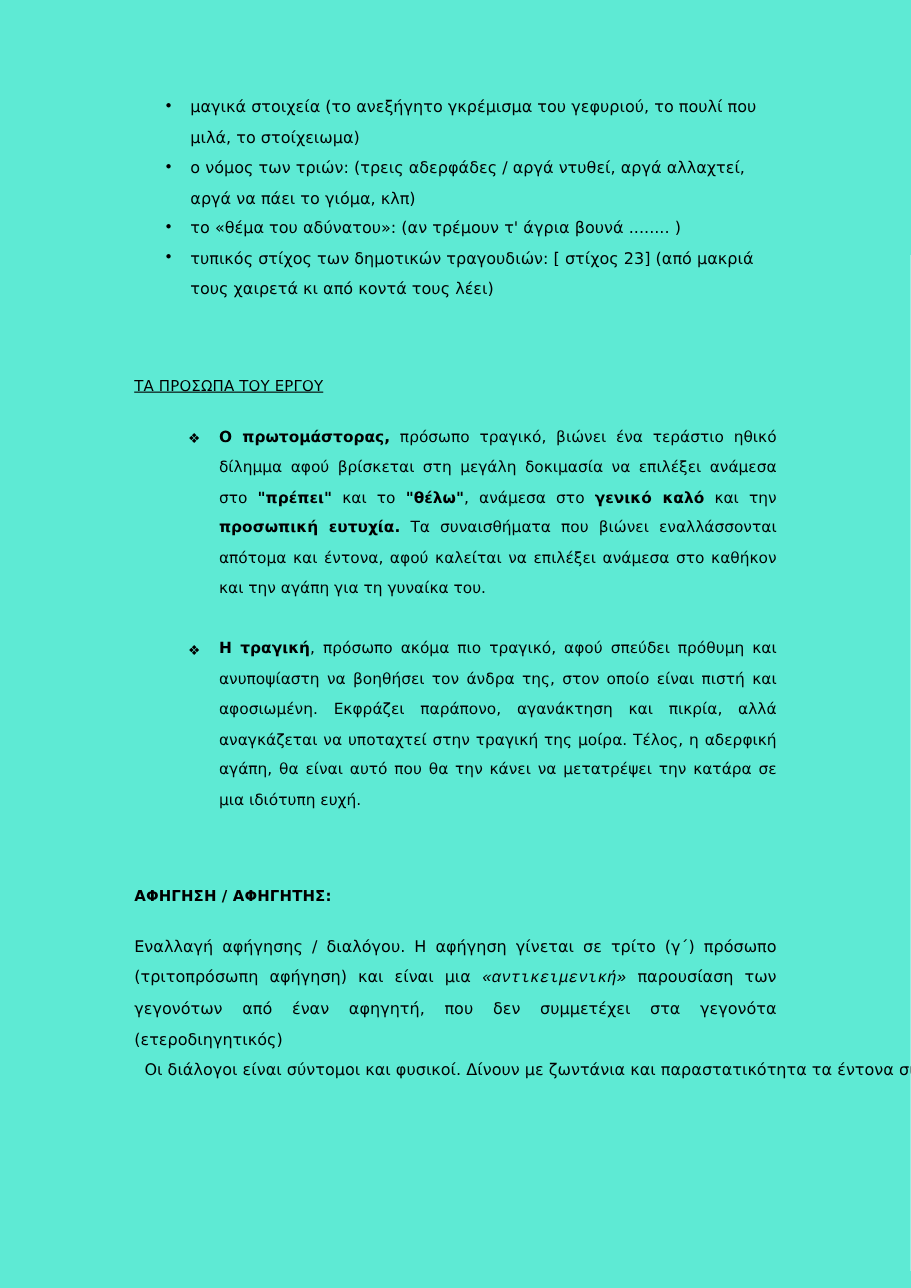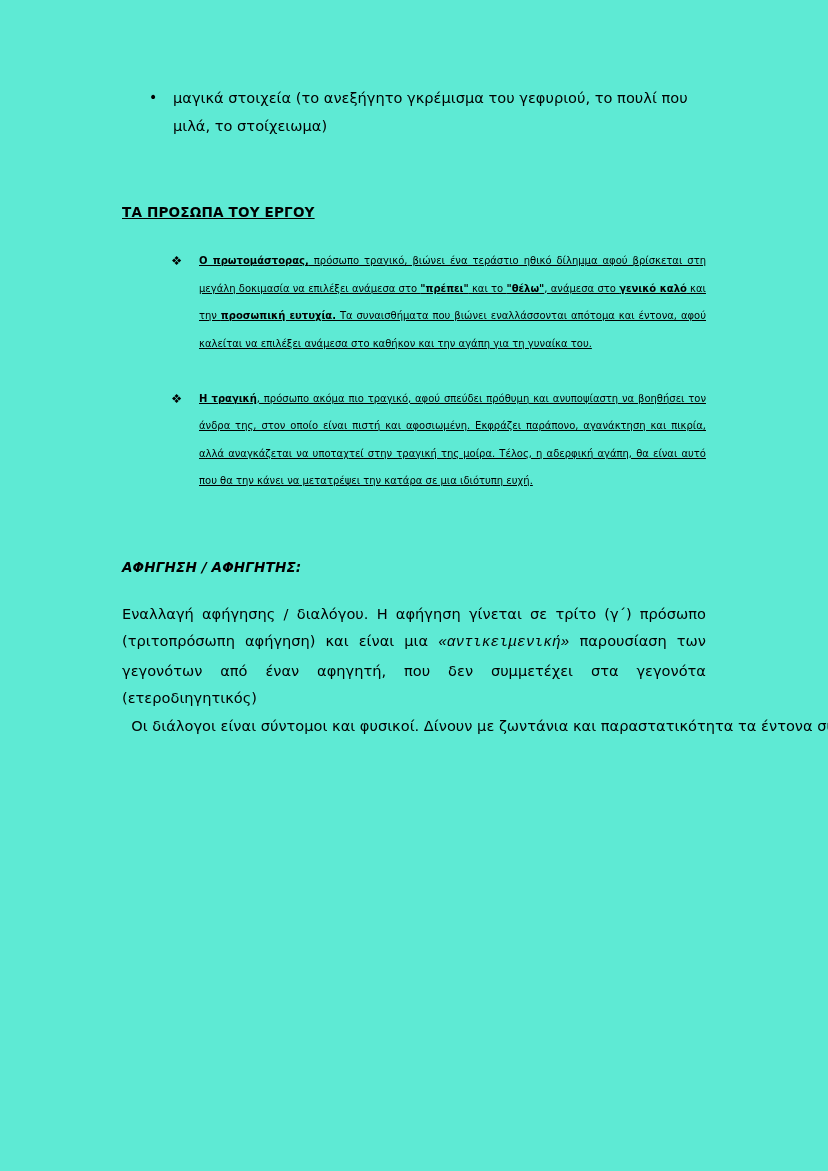--- a/index.html
+++ b/index.html
@@ -45,60 +45,58 @@
     content: "\2022";
     position: absolute;
     left: 27px;
     top: -0.5px;
     font-size: 14px;
     line-height: 27.5px;
   }
 
   
   .section-head {
-    font-weight: bold;
+    font-weight: normal;
     font-size: 13.6px;
     letter-spacing: 0.15px;
     text-decoration: underline;
     margin: 0;
     padding: 0;
     display: inline-block;
   }
   .head-wrap-1 { margin-top: 63px; }
 
   
   ul.diamond-list {
     list-style: none;
     margin: 26px 0 0 0;
     padding: 0;
   }
   ul.diamond-list > li {
     position: relative;
     margin-left: 49px;
     padding-left: 28px;
-    font-size: 10px;
+    font-size: 14px;
     line-height: 27.5px;
     text-align: justify;
     text-justify: inter-word;
-    text-decoration: underline;
   }
   ul.diamond-list > li + li { margin-top: 27.5px; }
   ul.diamond-list > li::before {
     content: "\2756";
     position: absolute;
     left: 0;
     top: 0;
     font-size: 12.5px;
     line-height: 27.5px;
   }
 
   
   .sub-head {
     font-weight: bold;
-    font-style: italic;
     font-size: 13.6px;
     letter-spacing: 0.1px;
     margin: 0;
     padding: 0;
     display: inline-block;
   }
   .head-wrap-2 { margin-top: 62px; }
 
   .body-para {
     margin: 24px 0 0 0;
@@ -113,20 +111,23 @@
   .nobr { white-space: pre; }
 </style>
 </head>
 <body>
 
 <div class="page">
   <div class="content">
 
     <ul class="dot-list">
       <li>μαγικά στοιχεία (το ανεξήγητο γκρέμισμα του γεφυριού, το πουλί που μιλά, το στοίχειωμα)</li>
+      <li>ο νόμος των τριών: (τρεις αδερφάδες / αργά ντυθεί, αργά αλλαχτεί, αργά να πάει το γιόμα, κλπ)</li>
+      <li>το «θέμα του αδύνατου»: (αν τρέμουν τ' άγρια βουνά ........ )</li>
+      <li>τυπικός στίχος των δημοτικών τραγουδιών: [ στίχος 23] (από μακριά τους χαιρετά κι από κοντά τους λέει)</li>
     </ul>
 
     <div class="head-wrap-1">
       <span class="section-head">ΤΑ ΠΡΟΣΩΠΑ ΤΟΥ ΕΡΓΟΥ</span>
     </div>
 
     <ul class="diamond-list">
       <li><b>Ο πρωτομάστορας,</b><span> πρόσωπο τραγικό, βιώνει ένα τεράστιο ηθικό δίλημμα αφού βρίσκεται στη μεγάλη δοκιμασία να επιλέξει ανάμεσα στο </span><b>"πρέπει"</b><span> και το </span><b>"θέλω"</b><span>, ανάμεσα στο </span><b>γενικό καλό</b><span> και την </span><b>προσωπική ευτυχία.</b><span> Τα συναισθήματα που βιώνει εναλλάσσονται απότομα και έντονα, αφού καλείται να επιλέξει ανάμεσα στο καθήκον και την αγάπη για τη γυναίκα του.</span></li>
       <li><b>Η τραγική</b><span>, πρόσωπο ακόμα πιο τραγικό, αφού σπεύδει πρόθυμη και ανυποψίαστη να βοηθήσει τον άνδρα της, στον οποίο είναι πιστή και αφοσιωμένη. Εκφράζει παράπονο, αγανάκτηση και πικρία, αλλά αναγκάζεται να υποταχτεί στην τραγική της μοίρα. Τέλος, η αδερφική αγάπη, θα είναι αυτό που θα την κάνει να μετατρέψει την κατάρα σε μια ιδιότυπη ευχή.</span></li>
     </ul>

